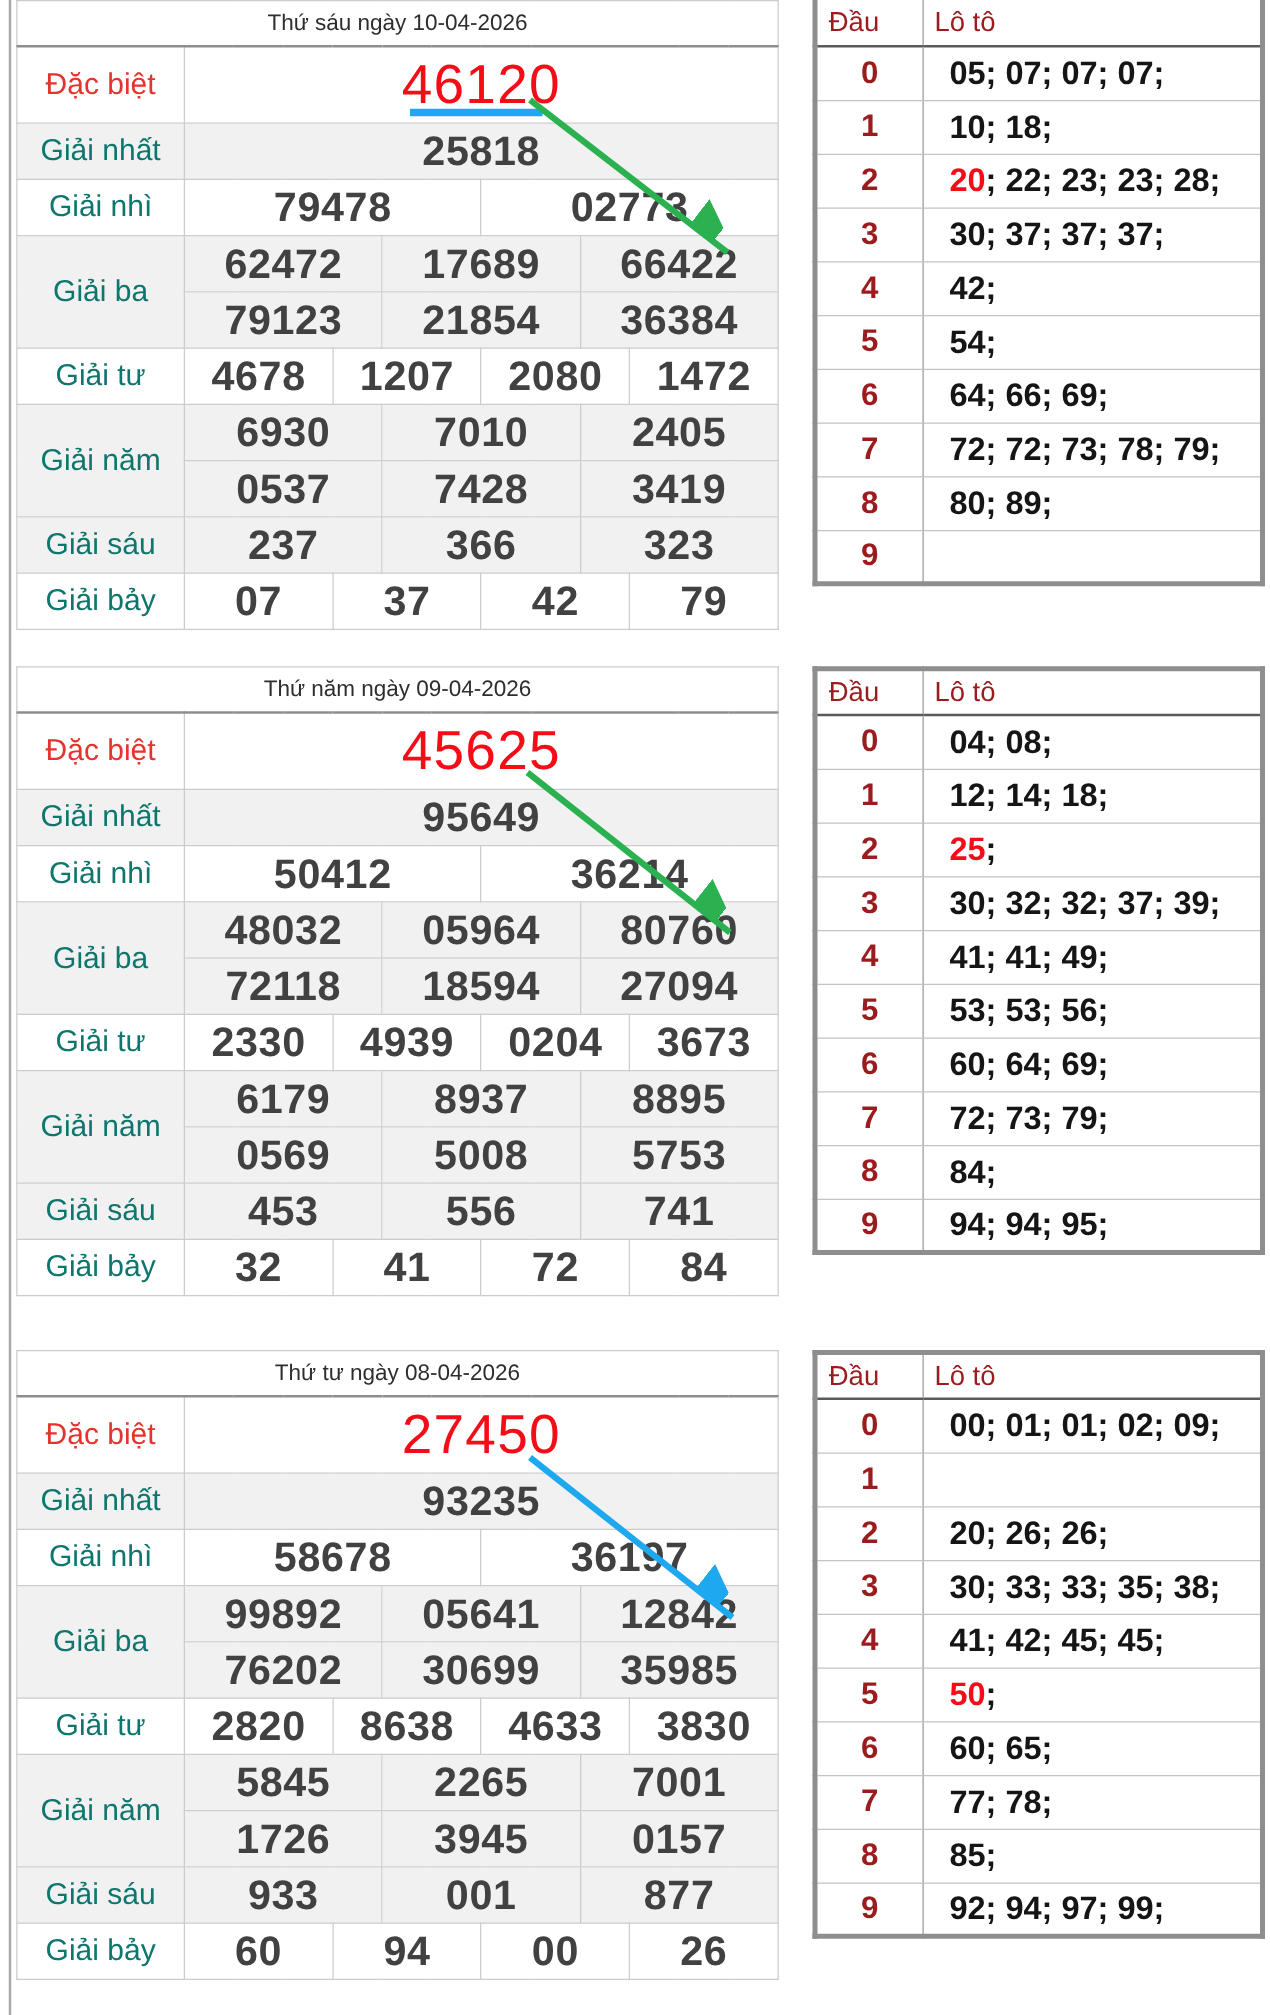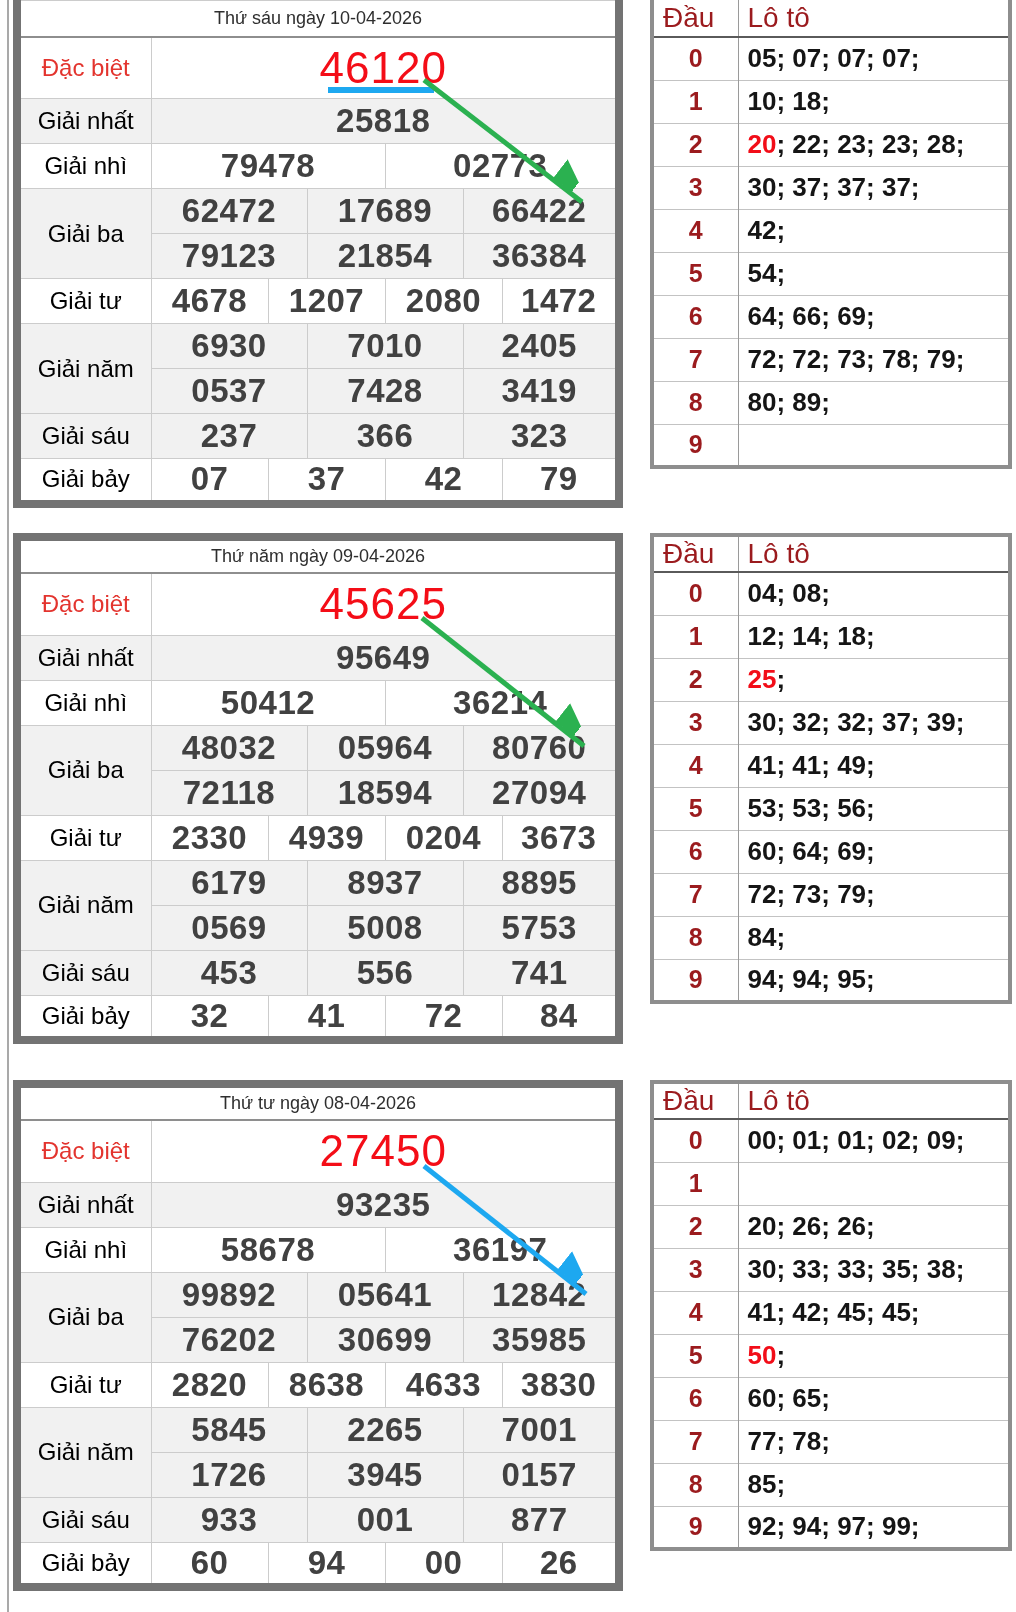--- a/index.html
+++ b/index.html
@@ -19,64 +19,64 @@
   .s0 { top: 0; }
   .s1 { top: 533px; }
   .s2 { top: 1080px; }
   .left-wrap  { position: absolute; left: 13px; top: 0; }
   .right-wrap { position: absolute; left: 650px; top: 0; }
 
   
   table.results {
     border-collapse: collapse; table-layout: fixed;
     width: 610px; background: #fff;
-    border: 8px solid #737373;
+    border: 1px solid #737373;
   }
   .s0 table.results { border-top: none; }
   .results col.c-label { width: 134px; }
   .results td {
     border: 1px solid #cccccc;
     text-align: center; vertical-align: middle;
     height: 45px; overflow: hidden; white-space: nowrap;
   }
   .results td.title-cell {
     height: 36px; font-size: 18px; color: #2e2e2e;
     border-bottom: 2px solid #8e8e8e;
   }
   .results tr.r-special td { height: 62px; }
-  .results td.label { font-size: 24px; color: #000000; }
+  .results td.label { font-size: 24px; color: #0f766e; }
   .results td.label-red { color: #e3342e; }
   .results td.num {
     font-size: 33px; font-weight: bold; color: #414141; letter-spacing: 0.5px;
   }
   .results td.special-num {
     font-size: 44px; font-weight: normal; color: #f40d17; letter-spacing: 1px;
   }
   .results tr.stripe td { background: #f1f1f1; }
 
   
   table.loto {
     border-collapse: collapse; table-layout: fixed;
     width: 362px; background: #fff;
     border: 4px solid #8e8e8e;
   }
   .s0 table.loto { border-top: none; }
   .loto th, .loto td { vertical-align: middle; white-space: nowrap; overflow: hidden; }
   .loto tr.loto-head th {
-    height: 37px; font-size: 28px; font-weight: 400;
+    height: 37px; font-size: 22px; font-weight: 400;
     color: #9b1b1e; text-align: left; padding-left: 9px;
     border-bottom: 2px solid #5a5a5a;
   }
   .loto th.dau-h, .loto td.dau { width: 86px; border-right: 1px solid #9a9a9a; }
   .loto td { height: 43px; border-top: 1px solid #c3c3c3; }
   .loto td.dau {
     text-align: center; font-size: 25px; font-weight: bold; color: #9b1b1e;
   }
   .loto td.vals {
-    text-align: left; padding-left: 9px;
+    text-align: left; padding-left: 21px;
     font-size: 26px; font-weight: bold; color: #151515;
   }
   .loto .lv.hot { color: #f20d18; }
 
   
   svg.overlay {
     position: absolute; left: 0; top: 0;
     width: 1016px; height: 1612px;
     pointer-events: none; z-index: 5;
   }

